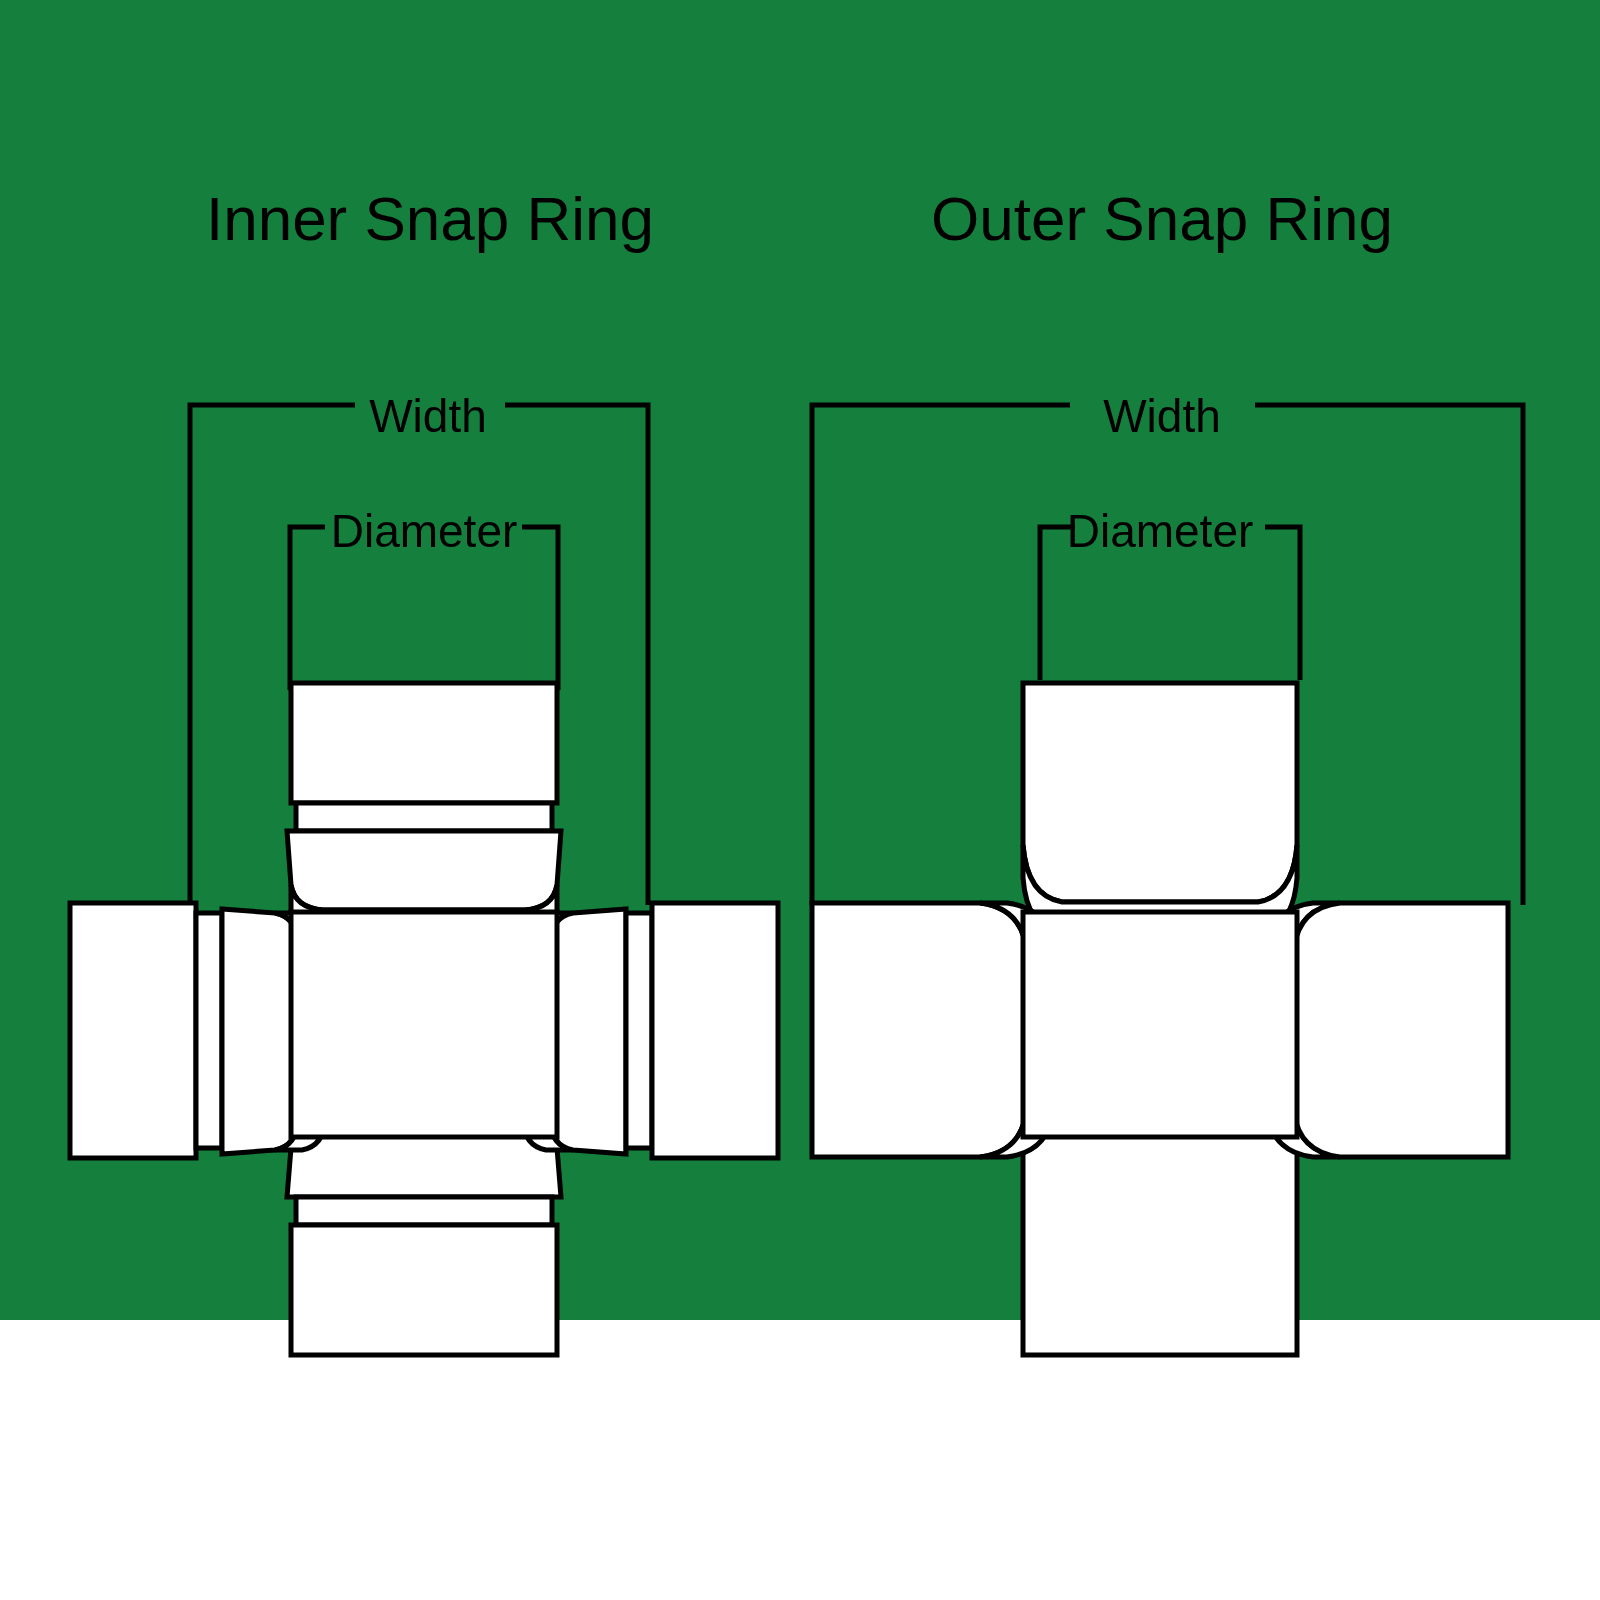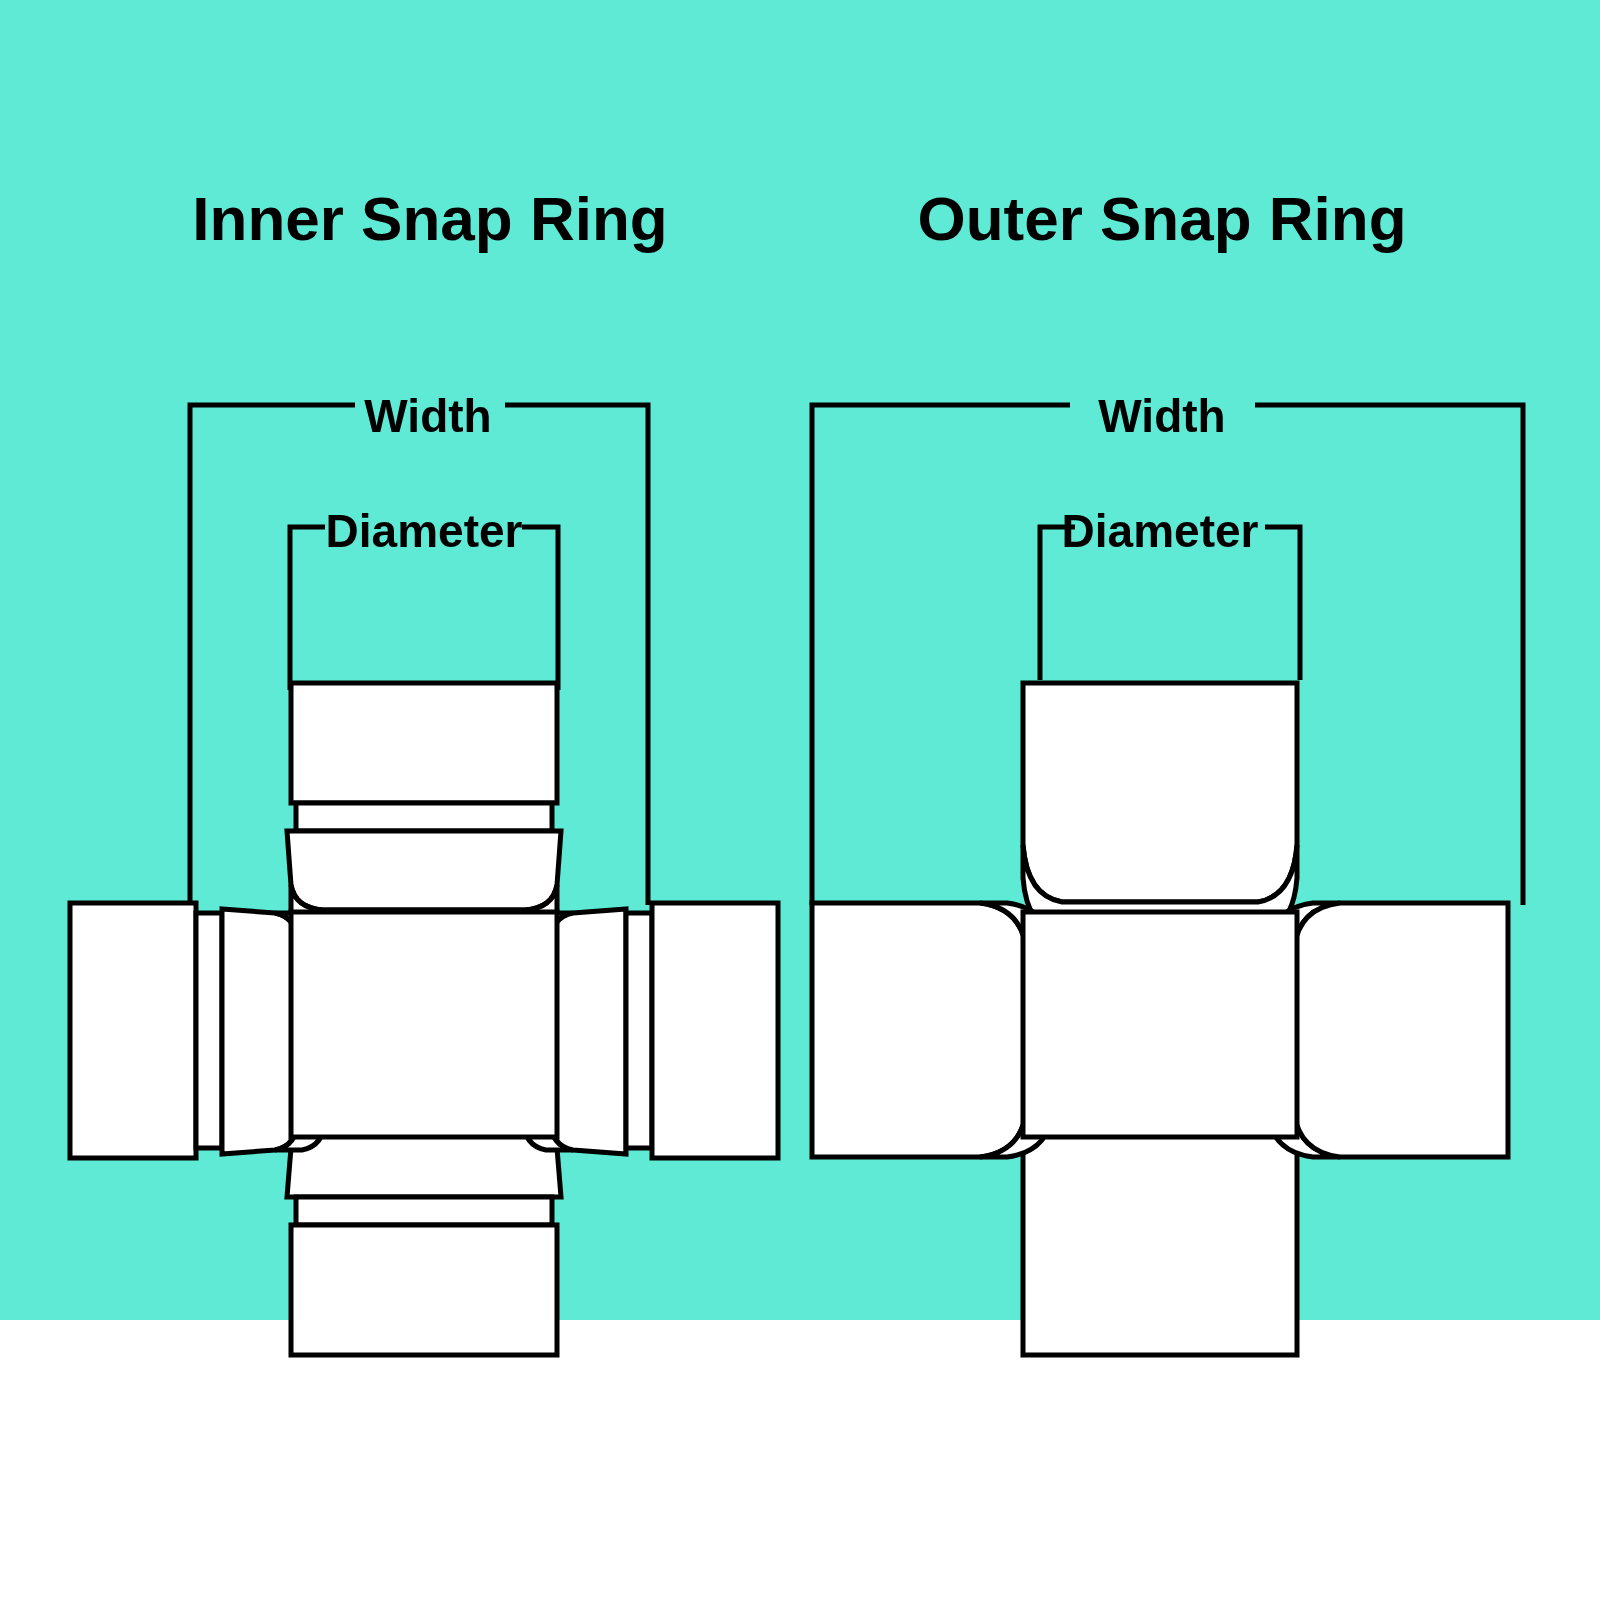--- a/index.html
+++ b/index.html
@@ -10,22 +10,21 @@
   body {
     width: 1600px;
     height: 1600px;
     font-family: "Liberation Sans", sans-serif;
     overflow: hidden;
   }
   #stage {
     position: relative;
     width: 1600px;
     height: 1320px;
-    background: #5eead4;
-    font-weight: bold;
+    background: #15803d;
   }
   svg.diagram {
     display: block;
     width: 1600px;
     height: 1600px;
   }
   .title-text {
     font-family: "Liberation Sans", sans-serif;
     font-size: 62px;
     fill: #000000;

